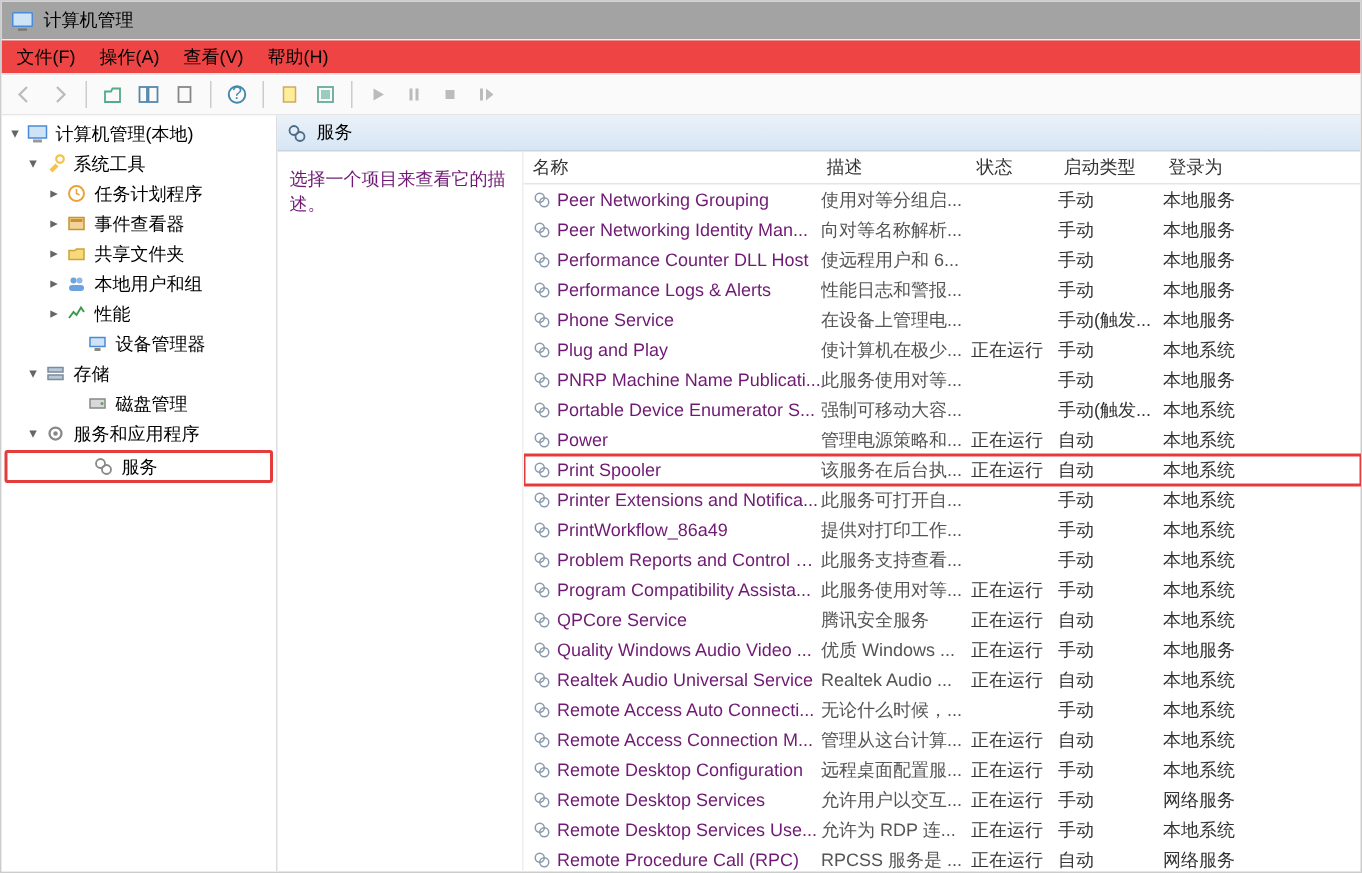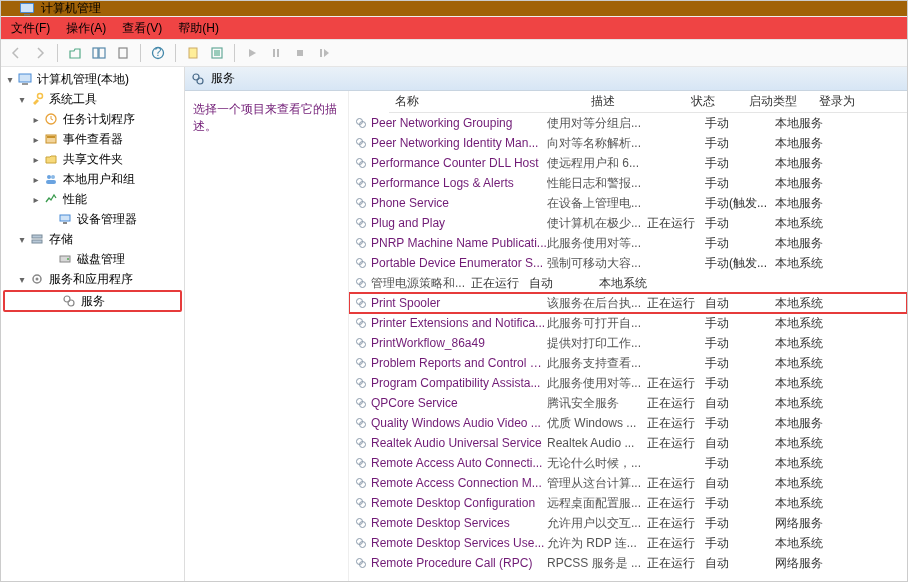--- a/index.html
+++ b/index.html
@@ -1,35 +1,35 @@
 <!DOCTYPE html>
 <html><head>
 <meta charset="utf-8">
 <style>
 * { box-sizing: border-box; margin: 0; padding: 0; font-family: "Microsoft YaHei", "Segoe UI", sans-serif; font-size: 12px; }
 body { width: 908px; height: 582px; background: #fff; overflow: hidden; display: flex; flex-direction: column; border: 1px solid #ccc; }
-.titlebar { height: 16px; display: flex; align-items: center; padding: 0 18px; background: #a16207; border-bottom: 1px solid #eee; }
+.titlebar { height: 26px; display: flex; align-items: center; padding: 0 6px; background: #a3a3a3; border-bottom: 1px solid #eee; }
 .titlebar .app-icon { width: 16px; height: 16px; margin-right: 6px; display: inline-flex; }
 .menubar { height: 22px; display: flex; align-items: center; padding: 0 2px; background: #ef4444; }
 .menubar span { padding: 0 8px; cursor: default; }
 .toolbar { height: 28px; display: flex; align-items: center; padding: 0 4px; border-top: 1px solid #e5e5e5; border-bottom: 1px solid #e5e5e5; background: #fafafa; gap: 2px; }
 .toolbar .tb-sep { width: 1px; height: 18px; background: #ccc; margin: 0 4px; }
 .toolbar .tb-btn { width: 22px; height: 22px; display: flex; align-items: center; justify-content: center; border-radius: 2px; color: #555; }
 .toolbar .tb-btn.disabled { color: #bbb; }
 .main { flex: 1; display: flex; min-height: 0; }
 .tree { width: 184px; border-right: 1px solid #ddd; overflow: auto; padding-top: 2px; background: #fff; }
 .tree-node { display: flex; align-items: center; height: 20px; padding-right: 4px; white-space: nowrap; cursor: default; }
 .tree-node .twisty { width: 14px; text-align: center; color: #666; font-size: 10px; }
 .tree-node .icon { width: 16px; height: 16px; margin-right: 4px; display: inline-flex; align-items: center; justify-content: center; }
 .tree-node.highlight-box { border: 2px solid #e63b3b; border-radius: 2px; margin: 1px 2px; height: 22px; }
 .services-header { height: 24px; display: flex; align-items: center; padding: 0 6px; background: linear-gradient(#eaf1f8,#d7e6f5); border-bottom: 1px solid #c8d4e0; gap: 6px; }
 .right-inner { flex: 1; display: flex; min-height: 0; }
 .desc-panel { width: 164px; border-right: 1px solid #eee; padding: 10px 8px; color: #701a75; }
 .list-wrap { flex: 1; display: flex; flex-direction: column; position: relative; min-width: 0; }
-.list-columns { display: flex; height: 22px; align-items: center; border-bottom: 1px solid #e5e5e5; padding-left: 2px; color: #333; margin-left: 40px; }
+.list-columns { display: flex; height: 22px; align-items: center; border-bottom: 1px solid #e5e5e5; padding-left: 2px; color: #333; }
 .list-columns .col { padding: 0 4px; }
 .col-name { width: 196px; padding-left: 10px; }
 .col-desc { width: 100px; }
 .col-status { width: 58px; }
 .col-start { width: 70px; }
 .col-logon { width: 60px; }
 .list-body { flex: 1; overflow-y: scroll; overflow-x: hidden; }
 .svc-row { display: flex; align-items: center; height: 20px; padding-left: 2px; }
 .svc-row .icon { width: 16px; height: 16px; margin: 0 2px; display:inline-flex; align-items:center; justify-content:center; }
 .svc-row .c-name { width: 176px; overflow: hidden; text-overflow: ellipsis; white-space: nowrap; color: #701a75; }
@@ -385,20 +385,21 @@
               <span class="c-start">手动(触发...</span>
               <span class="c-logon">本地系统</span>
             </div>
             <div class="svc-row">
               <span class="icon">
                 <svg width="12" height="12" viewBox="0 0 12 12">
                   <circle cx="4.5" cy="4.5" r="3" fill="none" stroke="#8a9aab" stroke-width="1"></circle>
                   <circle cx="7.5" cy="7.5" r="3" fill="none" stroke="#8a9aab" stroke-width="1"></circle>
                 </svg>
               </span>
+              <span class="c-name">Power</span>
               <span class="c-desc">管理电源策略和...</span>
               <span class="c-status">正在运行</span>
               <span class="c-start">自动</span>
               <span class="c-logon">本地系统</span>
             </div>
             <div class="svc-row hl">
               <span class="icon">
                 <svg width="12" height="12" viewBox="0 0 12 12">
                   <circle cx="4.5" cy="4.5" r="3" fill="none" stroke="#8a9aab" stroke-width="1"></circle>
                   <circle cx="7.5" cy="7.5" r="3" fill="none" stroke="#8a9aab" stroke-width="1"></circle>

